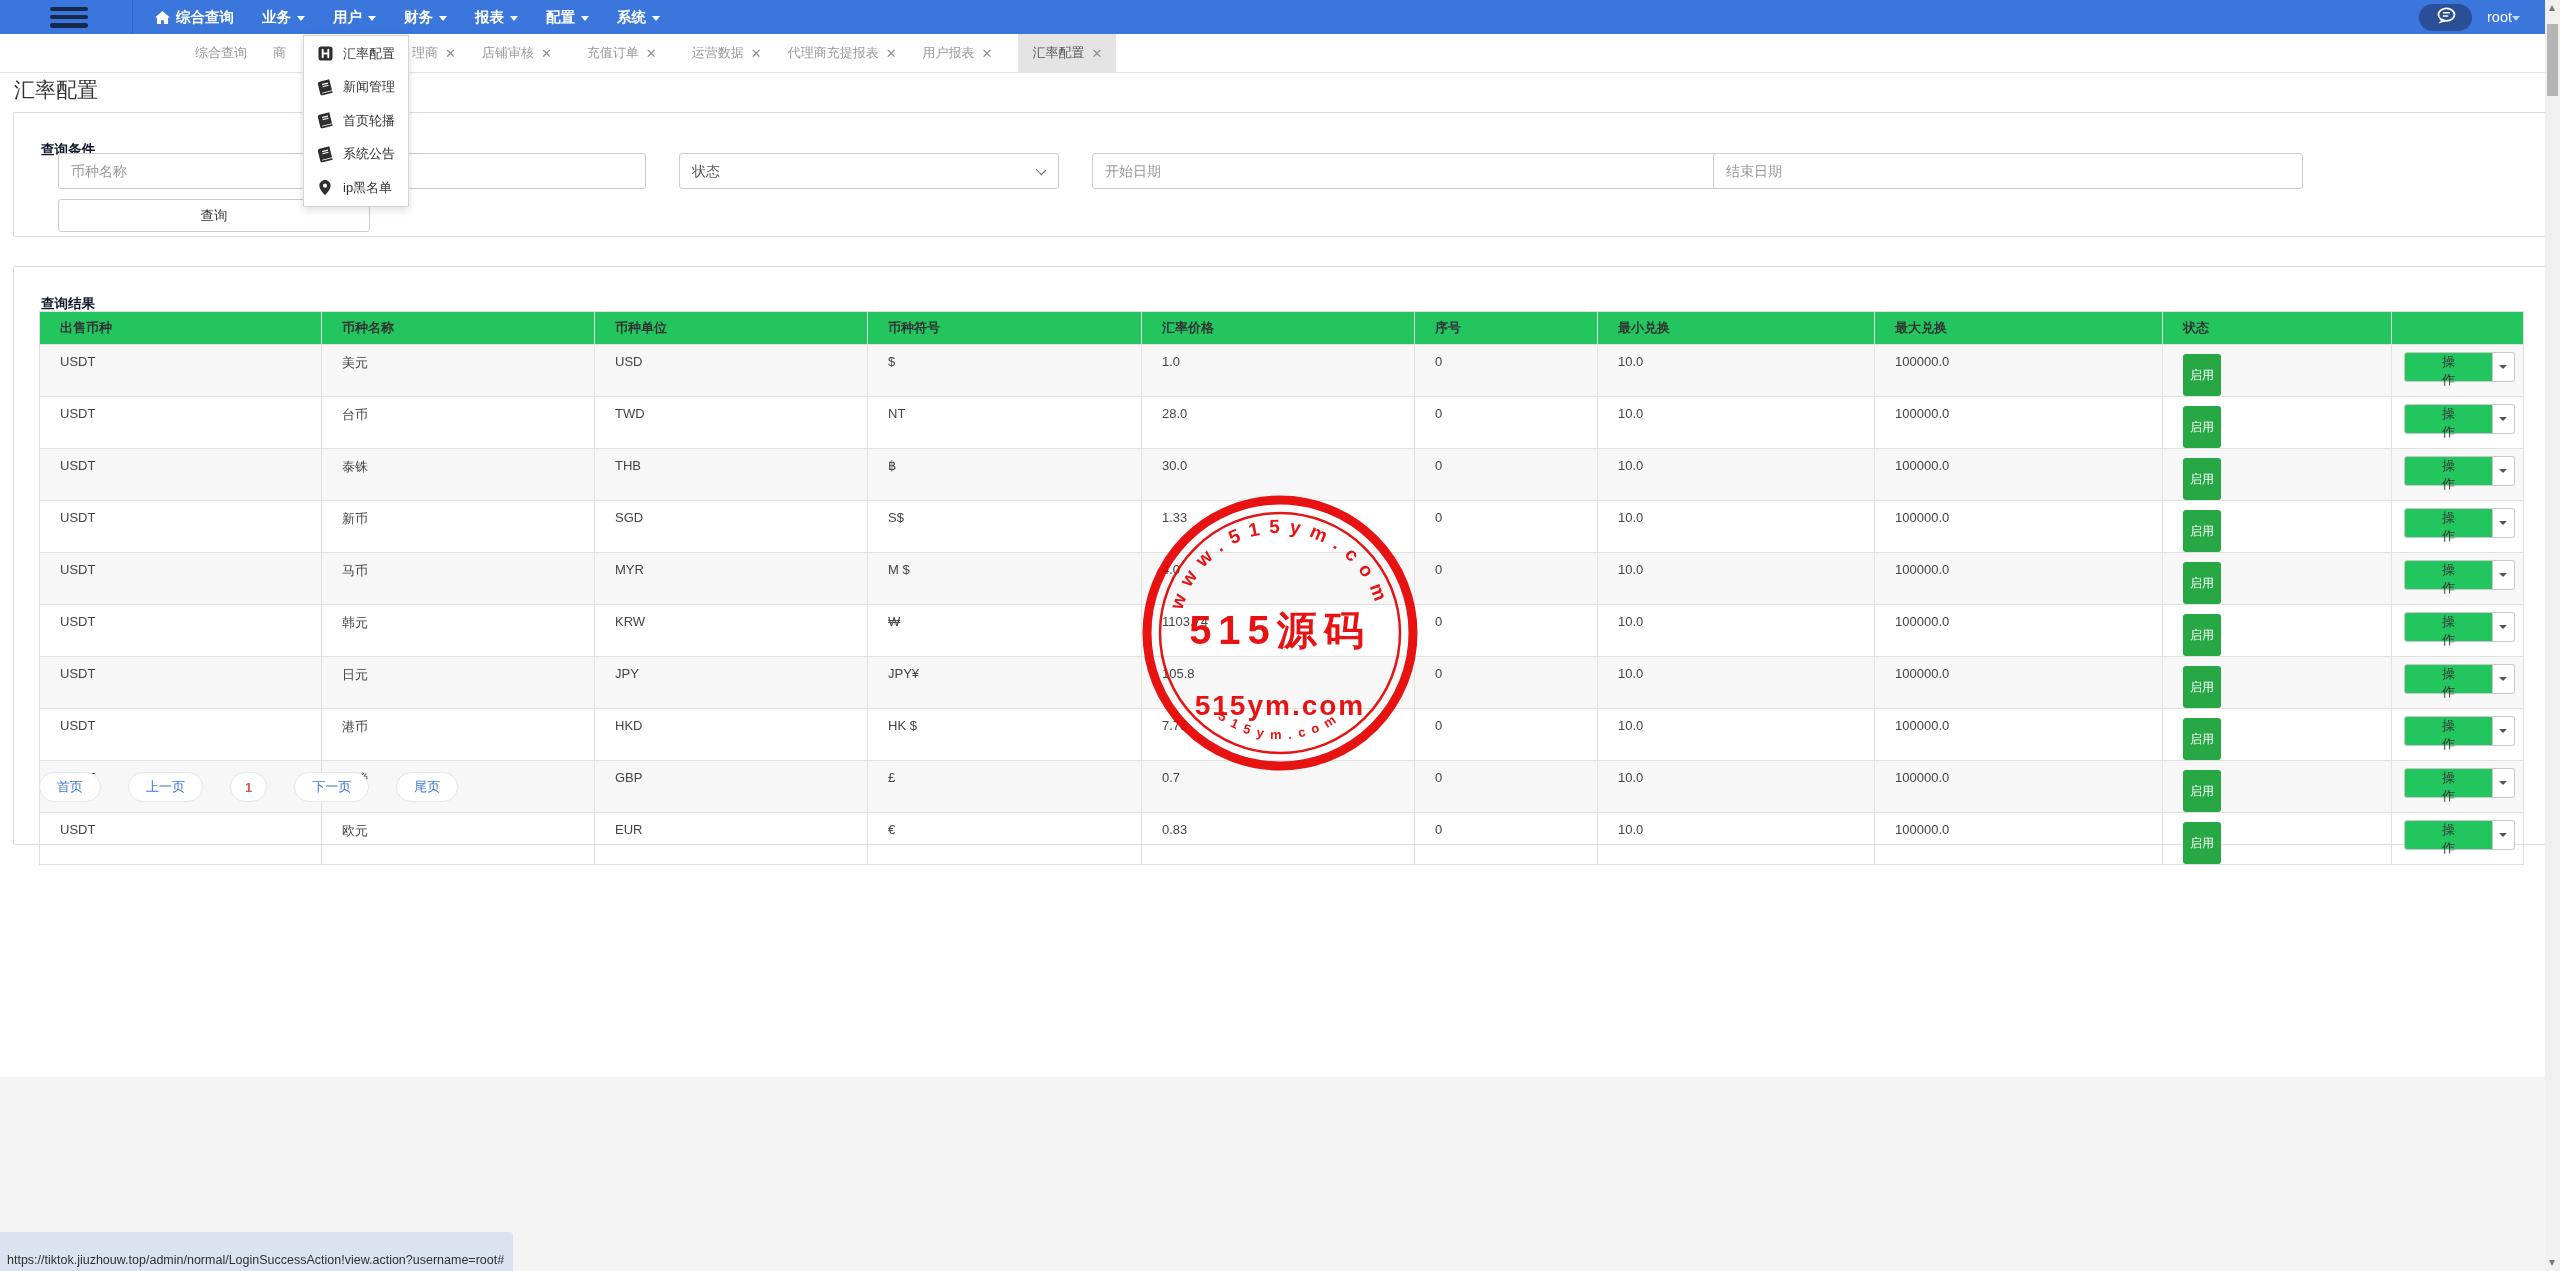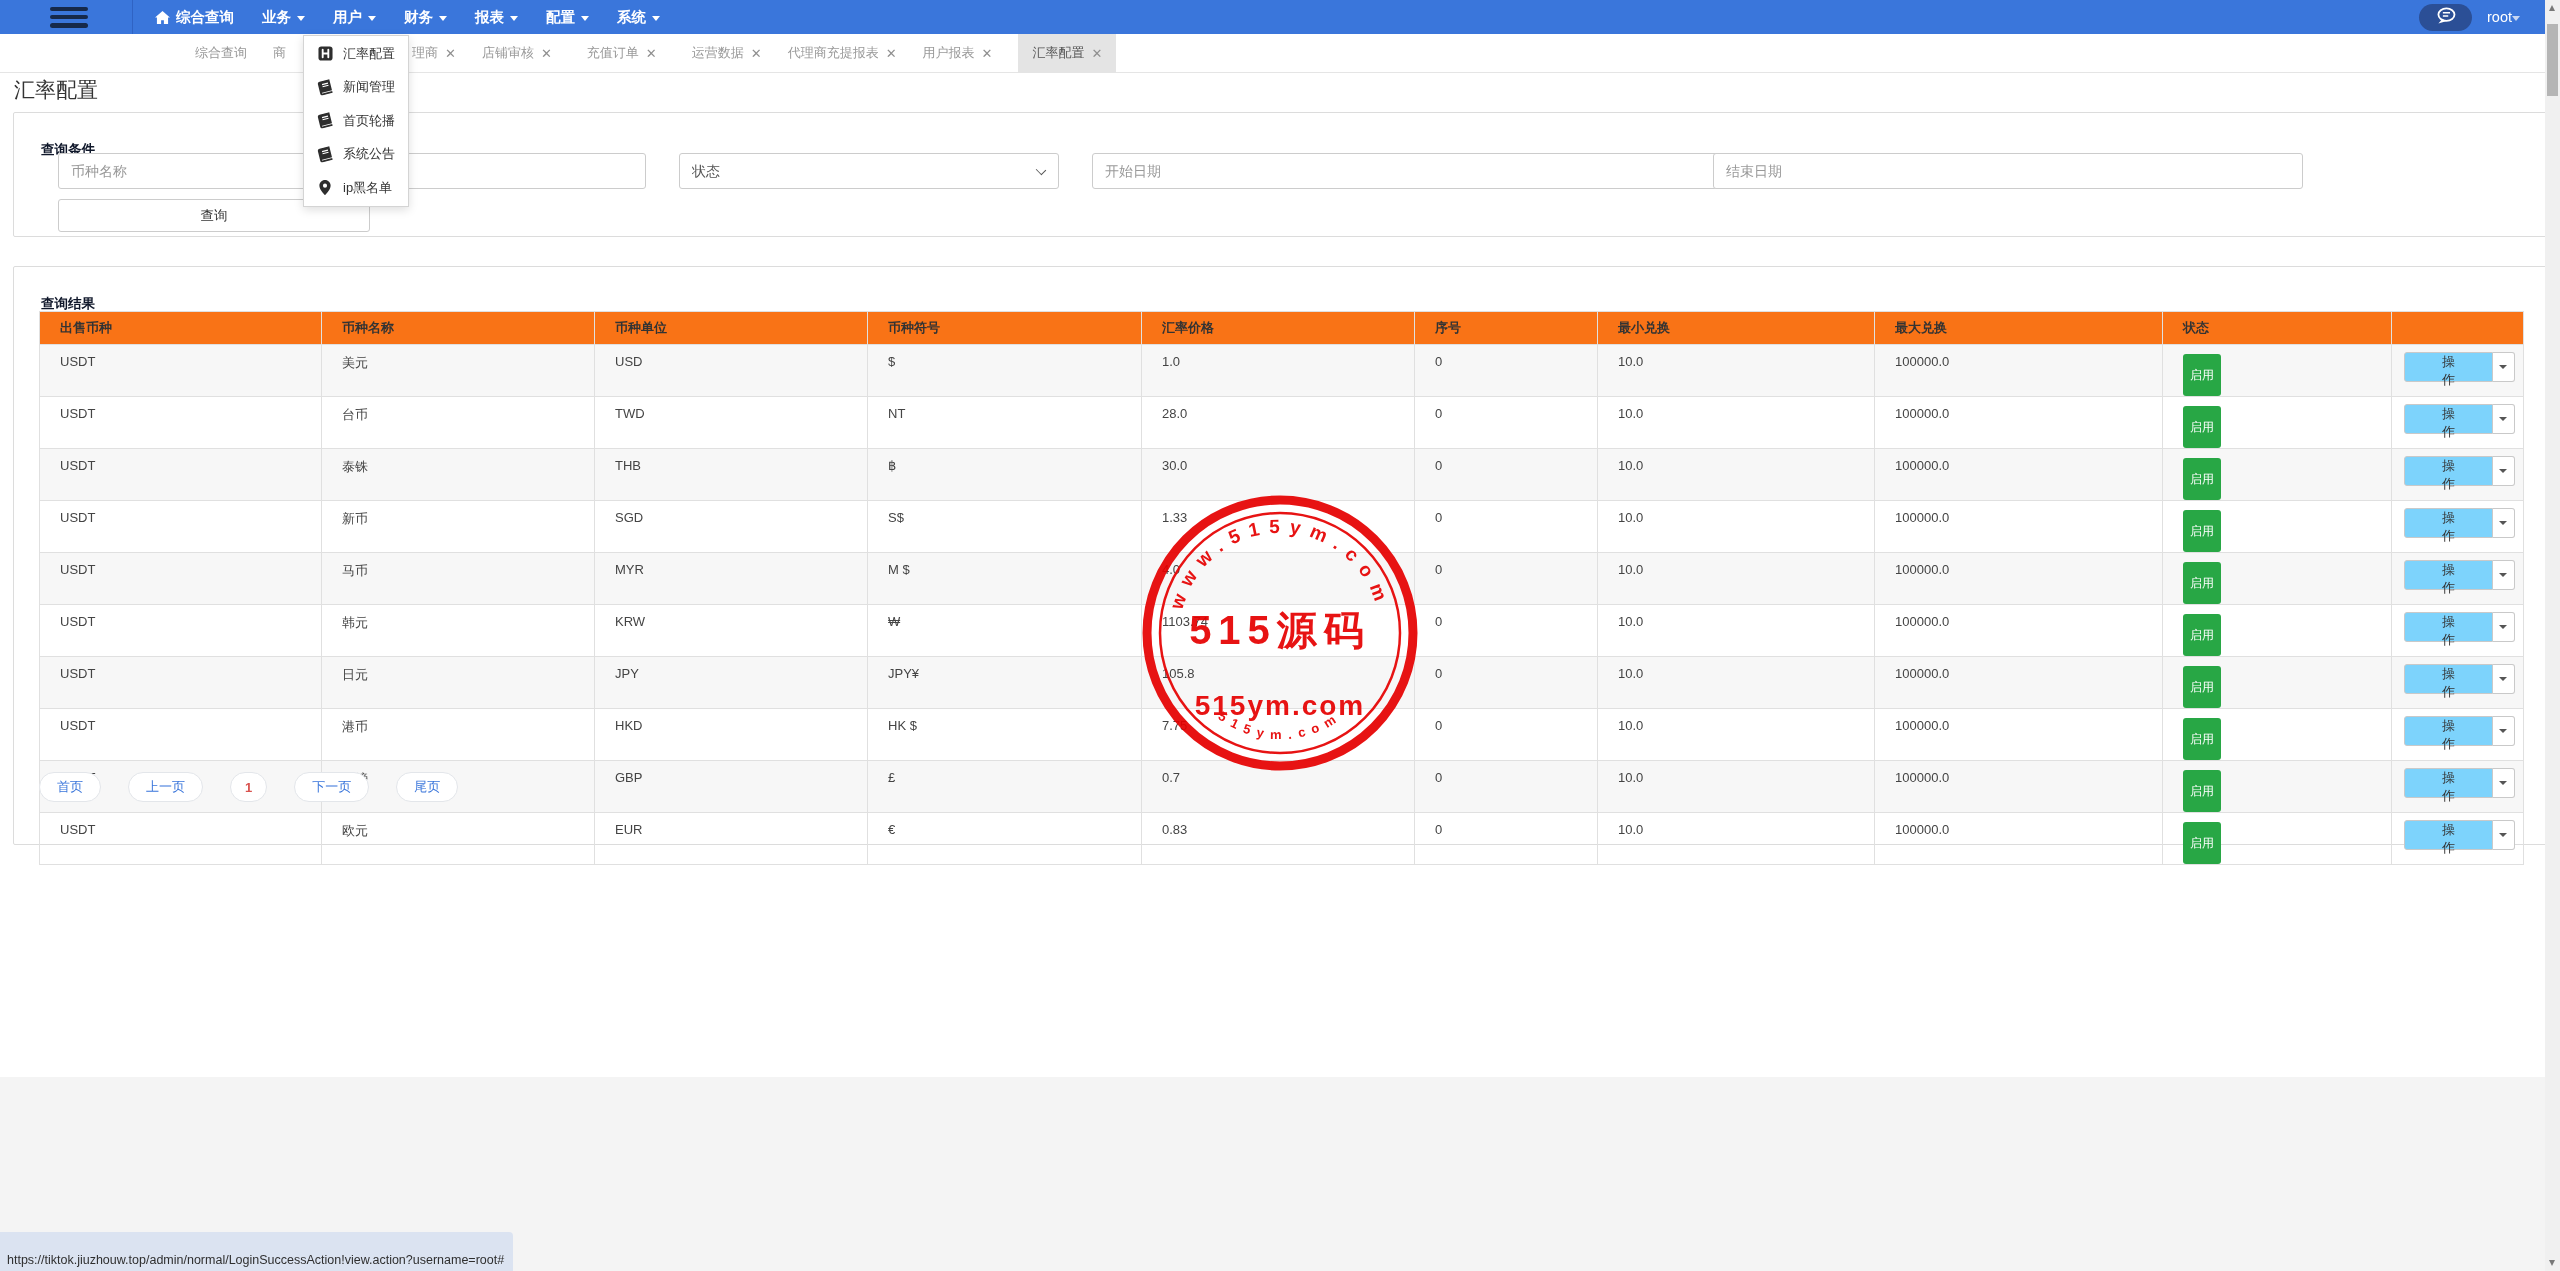--- a/index.html
+++ b/index.html
@@ -73,27 +73,27 @@
   #q-end { left:1699px; width:590px; }
   .search-btn { position:absolute; left:44px; top:86px; width:312px; height:33px; background:#fff;
                 border:1px solid #ccc; border-radius:3px; font-size:13.5px; color:#333;
                 cursor:pointer; font-family:inherit; }
 
   
   .results-table { position:absolute; left:25px; top:44px; width:2484px; border-collapse:collapse;
                    table-layout:fixed; font-size:13px; color:#444; }
   .results-table th, .results-table td { border:1px solid #e0e0e0; }
   .results-table th { height:33px; text-align:left; padding:0 8px 0 20px; font-weight:700;
-                      color:#333; background:#f97316; }
+                      color:#333; background:#22c55e; }
   .results-table td { height:41px; padding:9px 8px 0 20px; vertical-align:top; }
   .results-table tbody tr:nth-child(odd) { background:#f7f7f7; }
   .badge-on { display:inline-block; background:#28a745; color:#fff; font-size:12px;
               padding:15px 7px; border-radius:3px; line-height:1; }
   .split-btn { display:inline-flex; height:30px; margin-top:-3px; }
-  .split-main { background:#7dd3fc; border:1px solid #c9c9c9; border-radius:3px 0 0 3px;
+  .split-main { background:#22c55e; border:1px solid #c9c9c9; border-radius:3px 0 0 3px;
                 font-size:13px; color:#333; padding:0 32px; cursor:pointer; font-family:inherit; }
   .split-caret { background:#fff; border:1px solid #c9c9c9; border-left:none;
                  border-radius:0 3px 3px 0; width:25px; display:flex; align-items:center;
                  justify-content:center; cursor:pointer; }
   .split-caret i { width:0; height:0; border-left:4px solid transparent;
                    border-right:4px solid transparent; border-top:4.5px solid #555; }
 
   
   .pagination { position:absolute; left:25px; top:505px; display:flex; gap:27px; align-items:center; }
   .page-btn { height:30px; padding:0 17px; border:1px solid #e3e6ea; border-radius:16px;

